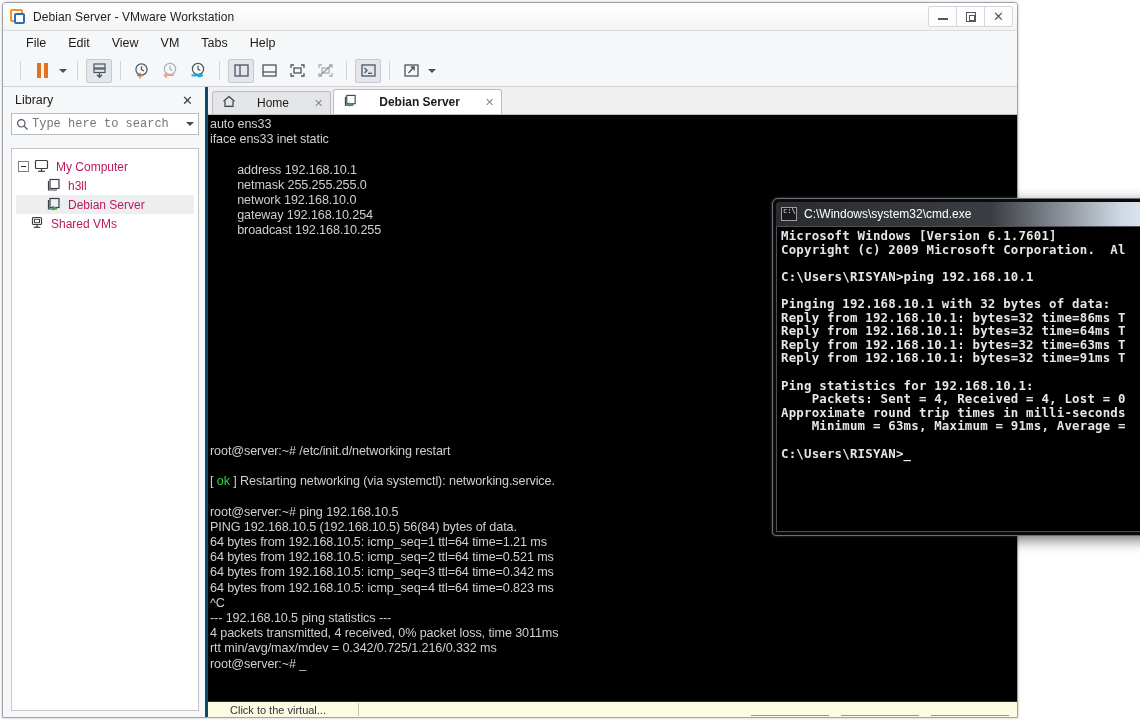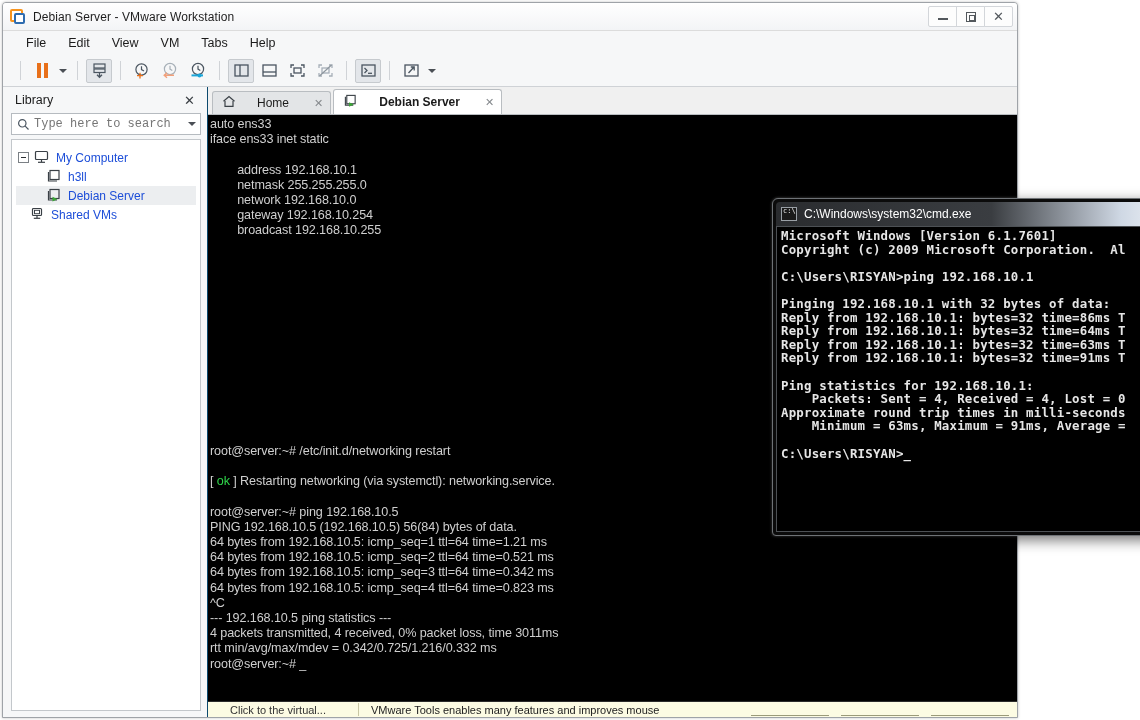--- a/index.html
+++ b/index.html
@@ -87,41 +87,41 @@
     width: 0; height: 0; border-left: 4px solid transparent; border-right: 4px solid transparent;
     border-top: 4px solid #4a4f55;
   }
   .pause-ico { display: flex; gap: 3px; }
   .pause-ico i { display: block; width: 4px; height: 15px; background: #e8701a; }
 
   
   .vmw-body { flex: 1 1 auto; display: flex; min-height: 0; background: #f0f0f0; }
   .sidebar {
     width: 205px; flex: 0 0 205px; display: flex; flex-direction: column;
-    background: #f6f7f8; border-right: 1px solid #0c4a6e; padding: 0 6px 0 8px;
+    background: #f6f7f8; border-right: 3px solid #0c4a6e; padding: 0 6px 0 8px;
   }
   .sb-head {
     height: 24px; display: flex; align-items: center; justify-content: space-between;
     font-size: 12.5px; color: #1b1b1b; padding: 2px 2px 0 4px;
   }
   .sb-close { font-size: 13px; color: #3a3f44; padding: 0 4px; font-family: "DejaVu Sans", sans-serif; }
   .sb-search {
     height: 22px; background: #ffffff; border: 1px solid #b6bbc0;
     display: flex; align-items: center; padding: 0 4px; margin-top: 2px;
   }
   .sb-search .mag { width: 15px; height: 14px; display: flex; align-items: center; justify-content: center; }
   .sb-search input {
     flex: 1 1 auto; border: none; outline: none; font-size: 12px;
     color: #6d7277; font-family: Liberation Mono, monospace; background: transparent;
     padding-left: 3px;
   }
   .sb-tree {
-    flex: 1 1 auto; margin-top: 4px; margin-bottom: 6px;
+    flex: 1 1 auto; margin-top: 13px; margin-bottom: 6px;
     background: #ffffff; border: 1px solid #c3c7cb; padding: 8px 4px 4px 4px;
-    font-size: 12px; color: #1d4ed8; overflow: hidden;
+    font-size: 12px; color: #be185d; overflow: hidden;
   }
   .tnode { display: flex; align-items: center; height: 19px; padding-left: 2px; }
   .tnode.indent1 { padding-left: 30px; }
   .tnode.indent0b { padding-left: 13px; }
   .tnode.selected { background: #eceef0; }
   .expander {
     width: 11px; height: 11px; border: 1px solid #7b8085; background: #fff;
     margin-right: 5px; position: relative; flex: 0 0 11px;
   }
   .expander::before {
@@ -439,21 +439,20 @@
 --- 192.168.10.5 ping statistics ---
 4 packets transmitted, 4 received, 0% packet loss, time 3011ms
 rtt min/avg/max/mdev = 0.342/0.725/1.216/0.332 ms
 root@server:~# _</span>
           </div>
         </div>
 
         <div class="notifybar">
           <div class="nb-left">Click to the virtual...</div>
           <div class="nb-sep"></div>
-          <div class="nb-text">VMware Tools enables many features and improves mouse</div>
           <div class="nb-btns">
             <div class="nb-btn"></div>
             <div class="nb-btn"></div>
             <div class="nb-btn"></div>
           </div>
         </div>
       </div>
     </div>
   </div>
 

